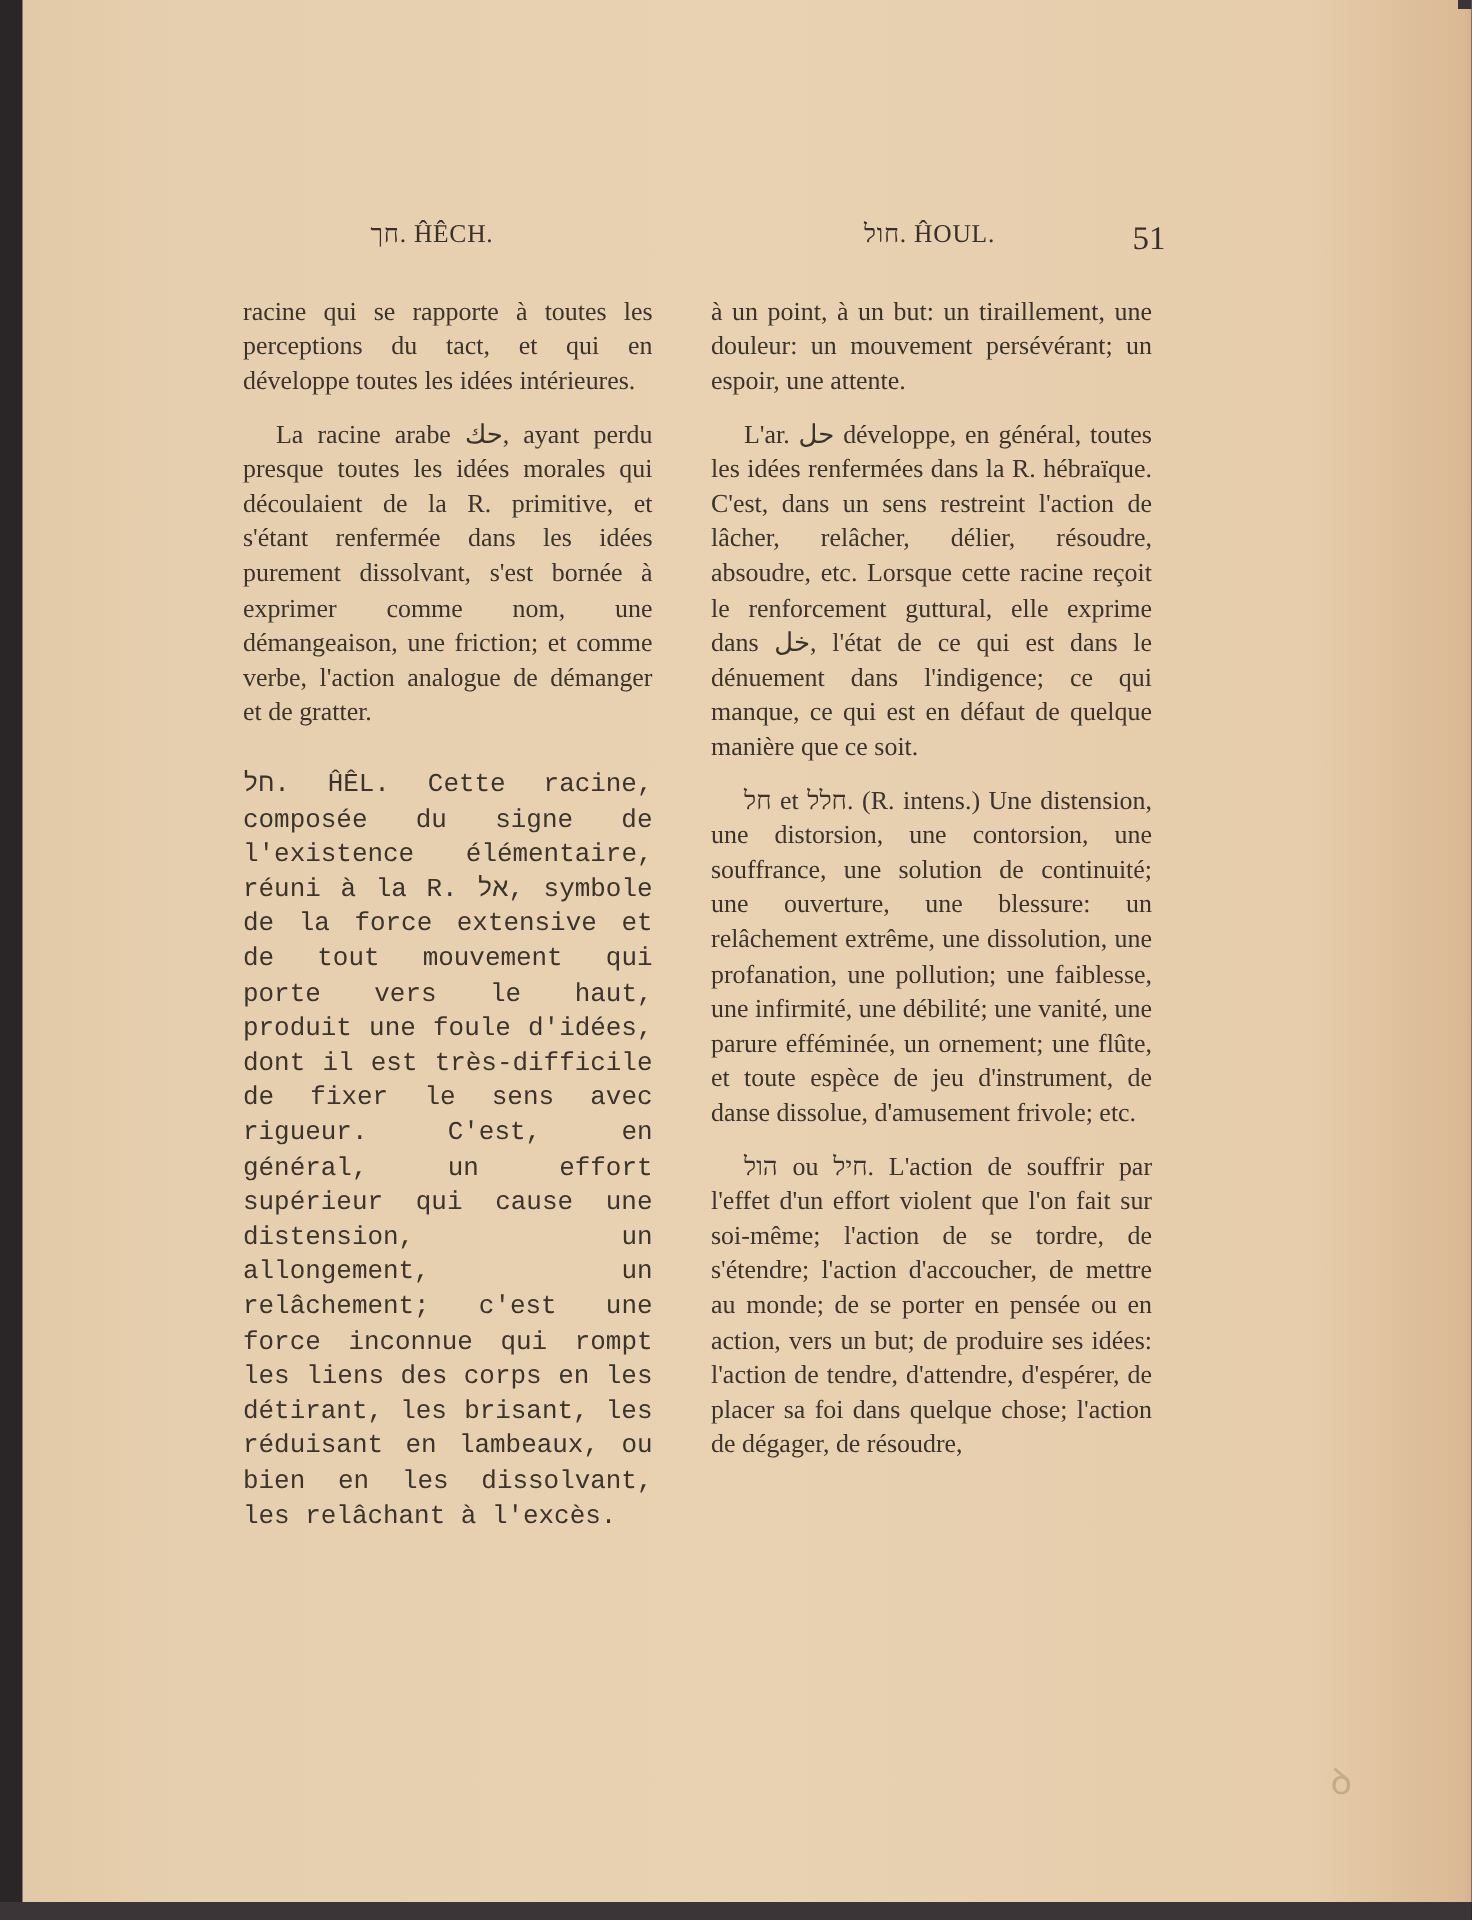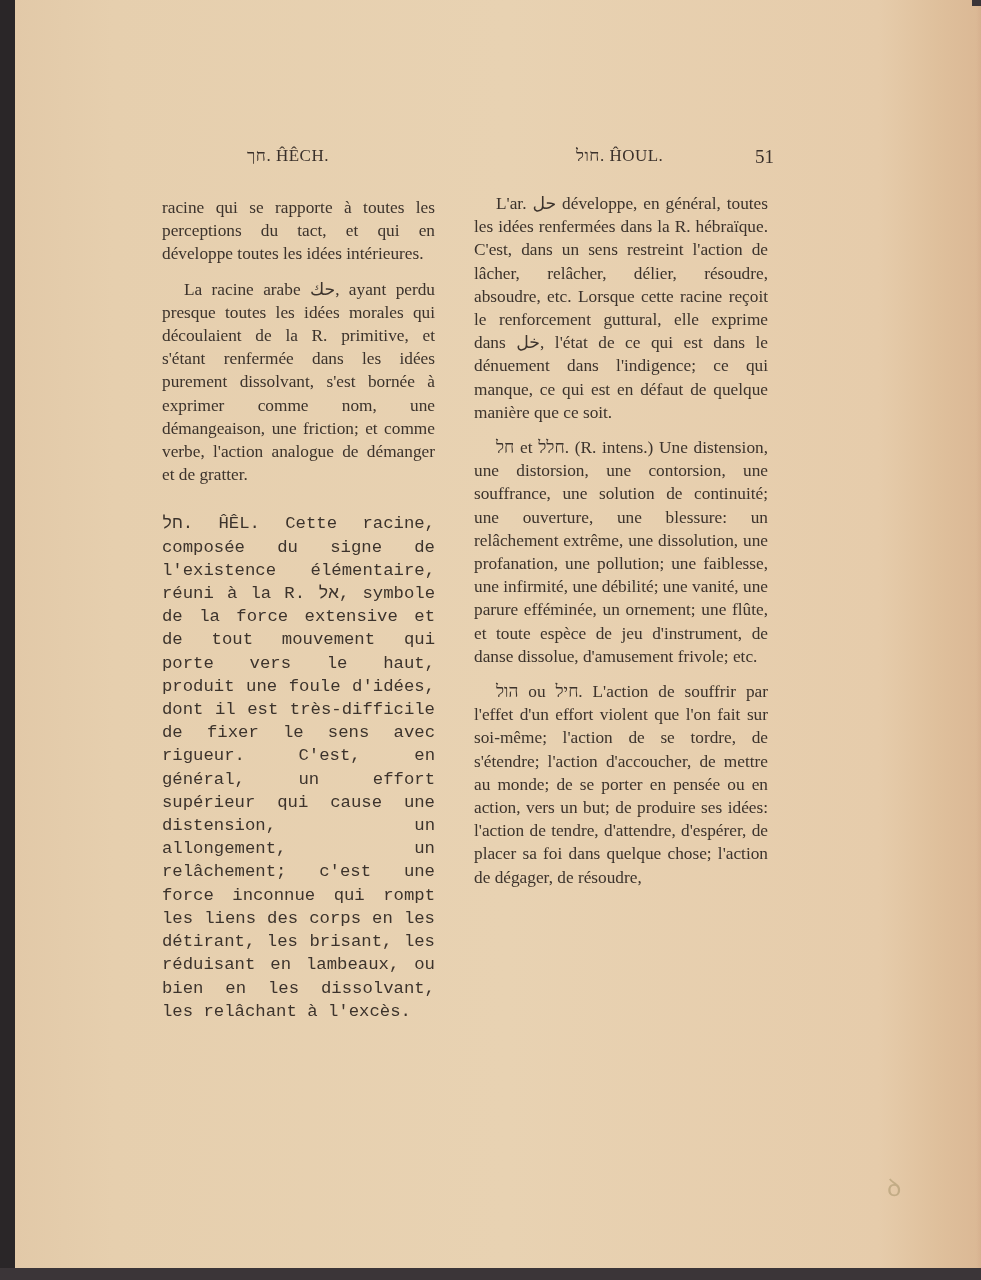--- a/index.html
+++ b/index.html
@@ -25,21 +25,21 @@
       text-align:justify;
     }
     .col.left { left:135px; width:297px; }
     .col.right { left:447px; width:318px; }
     .running-head {
       position:absolute; top:146px; font-size:17px; letter-spacing:0.5px; color:#3a302a;
       font-family:"Liberation Serif", serif;
     }
     .rh-left { left:232px; }
     .rh-right { left:540px;margin-left:21px; }
-    .page-num { position:absolute; top:146px; left:740px; font-size:19px; color:#3a302a; font-family:"Liberation Serif", serif; }
+    .page-num { position:absolute; top:146px; left:740px; font-size:22px; color:#3a302a; font-family:"Liberation Serif", serif; }
     .col p { margin:12px; }
     .col p.indent { text-indent:22px; }
     .col p.gap { margin-top:8px; }
     .col p.biggap { margin-top:26px;font-family:Liberation Mono, monospace; }
     .stamp { position:absolute; left:872px; top:1170px; color:#b5a078; font-size:24px; opacity:0.7; font-family:"DejaVu Serif", serif; }
   </style>
 </head>
 <body>
 
 <div class="page">
@@ -50,20 +50,21 @@
   <div class="running-head rh-right">חול. ĤOUL.</div>
   <div class="page-num">51</div>
 
   <div class="col left" style="top:184px;">
     <p>racine qui se rapporte à toutes les perceptions du tact, et qui en développe toutes les idées intérieures.</p>
     <p class="indent gap">La racine arabe حك, ayant perdu presque toutes les idées morales qui découlaient de la R. primitive, et s'étant renfermée dans les idées purement dissolvant, s'est bornée à exprimer comme nom, une démangeaison, une friction; et comme verbe, l'action analogue de démanger et de gratter.</p>
     <p class="biggap">חל. ĤÊL. Cette racine, composée du signe de l'existence élémentaire, réuni à la R. אל, symbole de la force extensive et de tout mouvement qui porte vers le haut, produit une foule d'idées, dont il est très-difficile de fixer le sens avec rigueur. C'est, en général, un effort supérieur qui cause une distension, un allongement, un relâchement; c'est une force inconnue qui rompt les liens des corps en les détirant, les brisant, les réduisant en lambeaux, ou bien en les dissolvant, les relâchant à l'excès.</p>
   </div>
 
   <div class="col right" style="top:184px;">
+    <p>à un point, à un but: un tiraillement, une douleur: un mouvement persévérant; un espoir, une attente.</p>
     <p class="indent gap">L'ar. حل développe, en général, toutes les idées renfermées dans la R. hébraïque. C'est, dans un sens restreint l'action de lâcher, relâcher, délier, résoudre, absoudre, etc. Lorsque cette racine reçoit le renforcement guttural, elle exprime dans خل, l'état de ce qui est dans le dénuement dans l'indigence; ce qui manque, ce qui est en défaut de quelque manière que ce soit.</p>
     <p class="indent gap">חל et חלל. (R. intens.) Une distension, une distorsion, une contorsion, une souffrance, une solution de continuité; une ouverture, une blessure: un relâchement extrême, une dissolution, une profanation, une pollution; une faiblesse, une infirmité, une débilité; une vanité, une parure efféminée, un ornement; une flûte, et toute espèce de jeu d'instrument, de danse dissolue, d'amusement frivole; etc.</p>
     <p class="indent gap">הול ou חיל. L'action de souffrir par l'effet d'un effort violent que l'on fait sur soi-même; l'action de se tordre, de s'étendre; l'action d'accoucher, de mettre au monde; de se porter en pensée ou en action, vers un but; de produire ses idées: l'action de tendre, d'attendre, d'espérer, de placer sa foi dans quelque chose; l'action de dégager, de résoudre,</p>
   </div>
 
   <div class="stamp">ꝺ</div>
 </div>
 <div class="bottom-strip"></div>
 
 </body></html>

